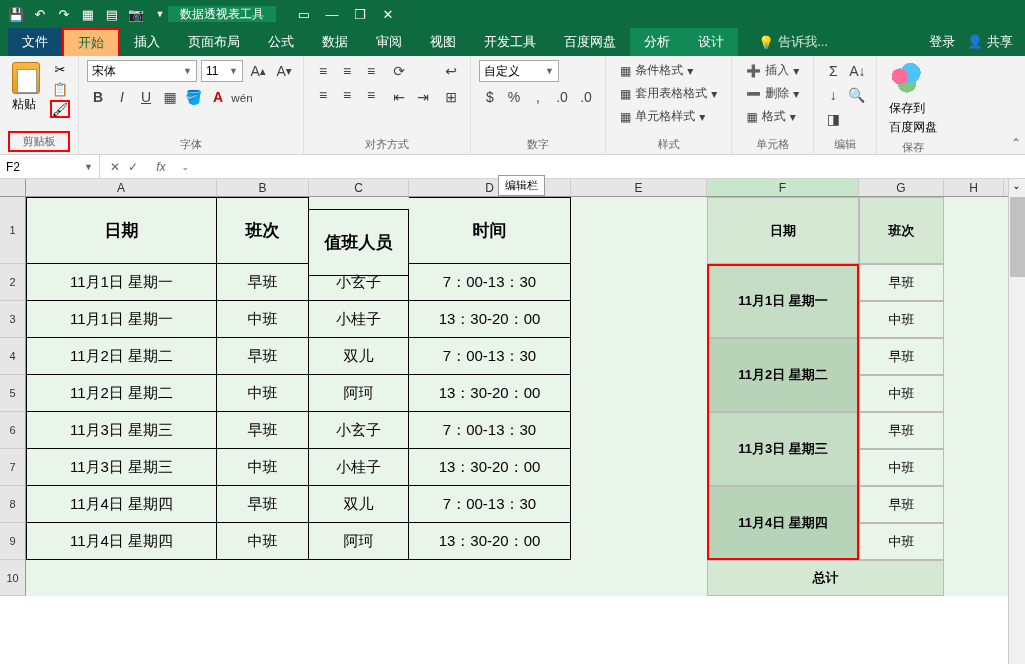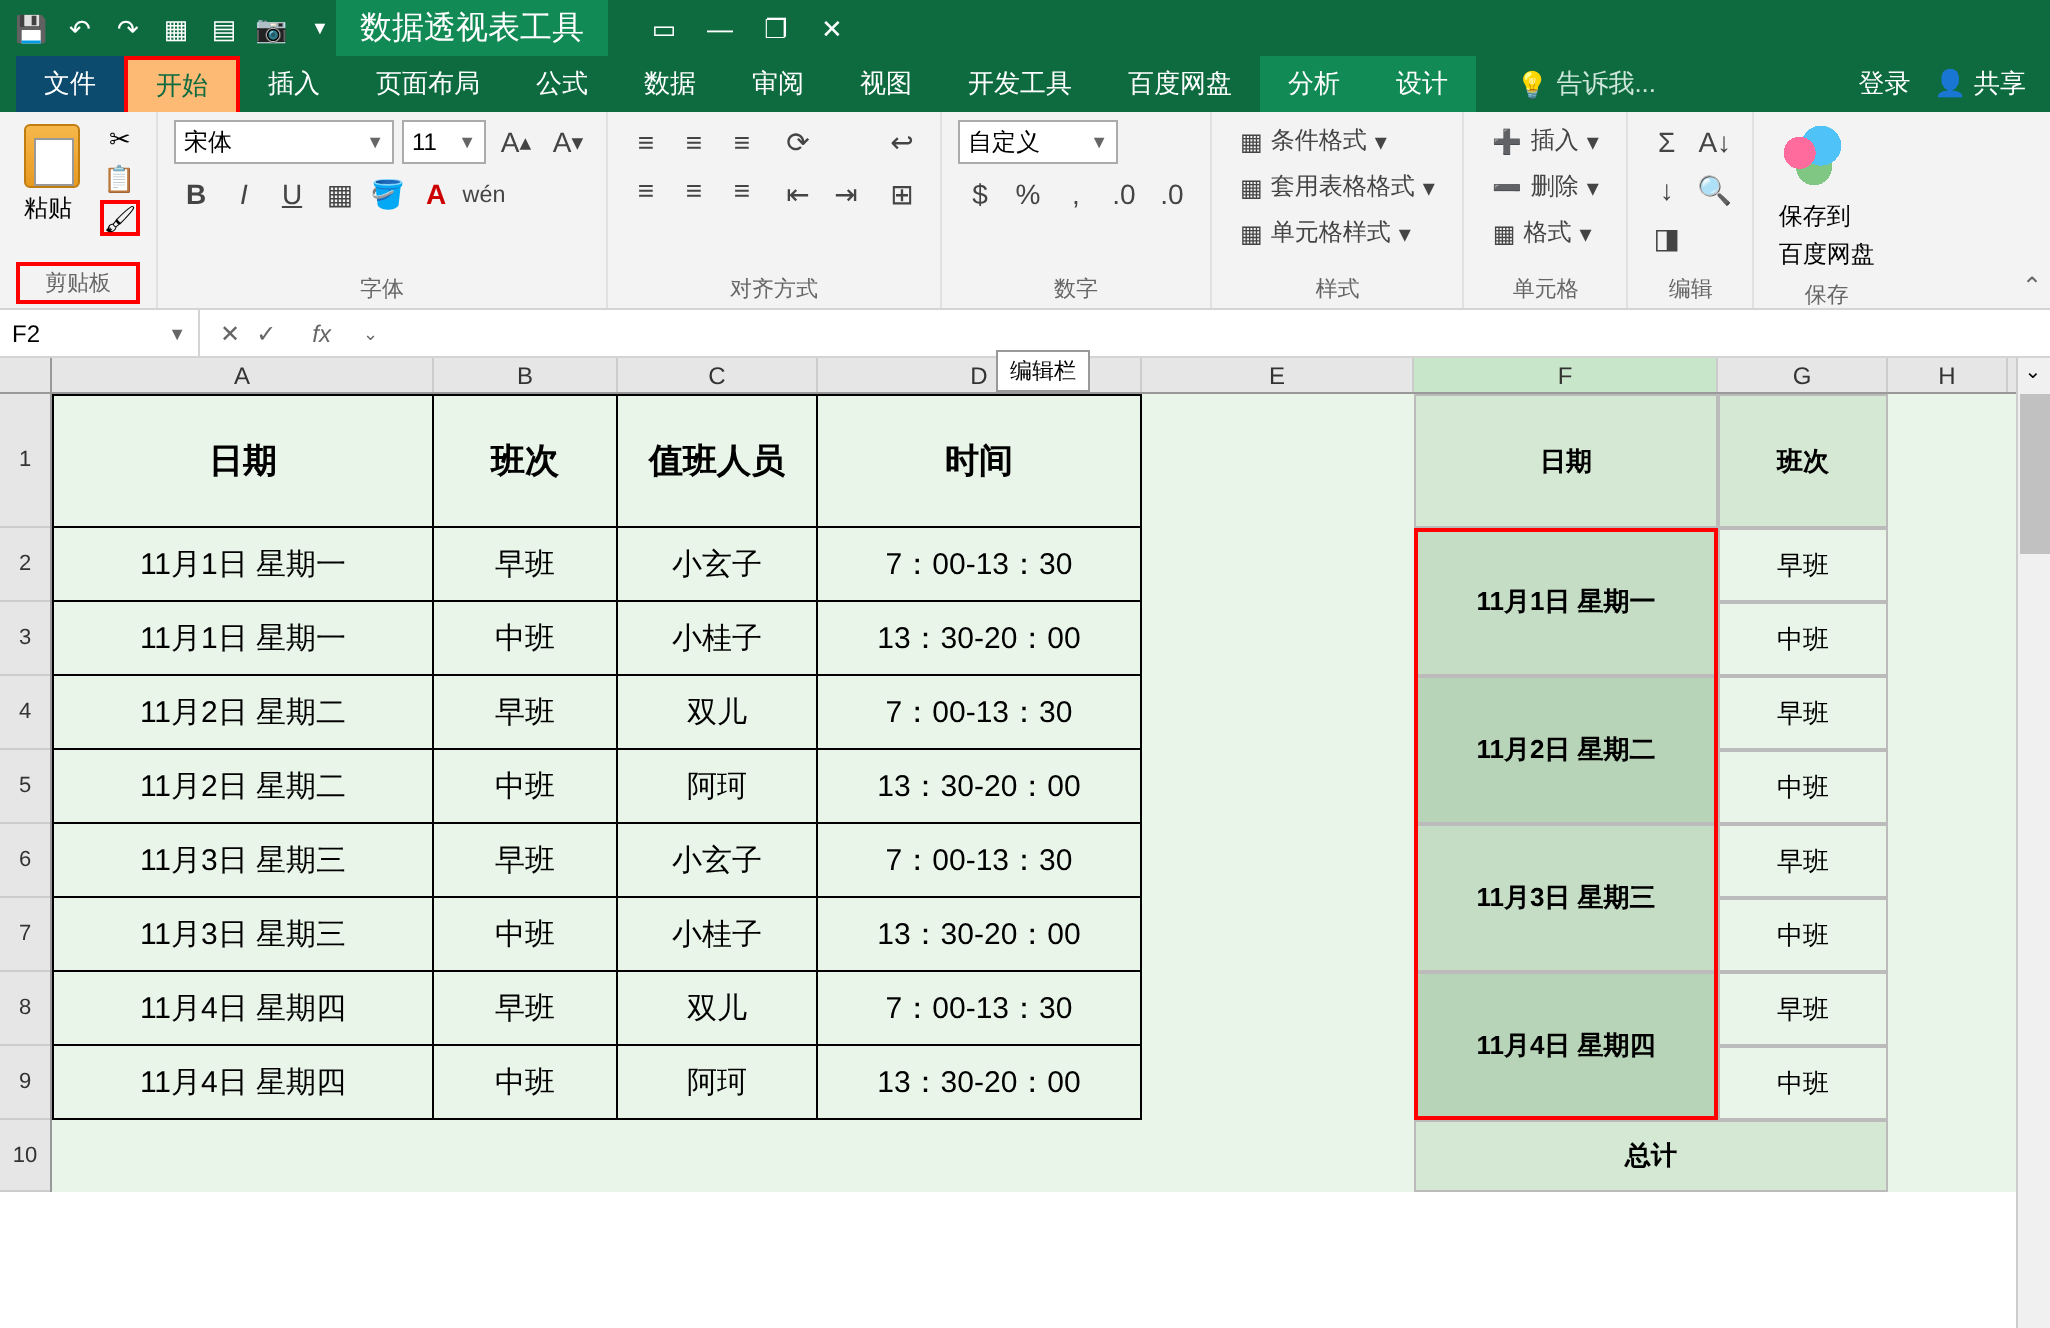--- a/index.html
+++ b/index.html
@@ -1,21 +1,21 @@
 <!DOCTYPE html>
 <html><head>
 <meta charset="utf-8">
 <style>
 *{box-sizing:border-box;margin:0;padding:0;font-family:"Microsoft YaHei",SimSun,sans-serif}
 body{background:#fff;width:1025px;height:664px;overflow:hidden;font-size:12px}
 .titlebar{background:#0d6b3f;height:28px;display:flex;align-items:center;color:#fff;padding:0 8px}
 .tb-left{display:flex;gap:8px;align-items:center}
 .tb-icon{width:16px;height:16px;display:flex;align-items:center;justify-content:center;cursor:pointer;font-size:13px}
 .tb-center{flex:1;text-align:center;font-size:13px}
-.tb-tool{background:#128a55;padding:0 12px;height:28px;display:flex;align-items:center;font-size:16px}
+.tb-tool{background:#128a55;padding:0 12px;height:16px;display:flex;align-items:center;font-size:12px}
 .tb-right{display:flex;gap:12px;align-items:center;margin-left:20px}
 .menubar{background:#0d6b3f;height:28px;display:flex;align-items:center;color:#fff;font-size:13px;padding-left:8px}
 .menu-item{padding:0 14px;height:28px;display:flex;align-items:center;cursor:pointer}
 .menu-item.active{background:#fdba74;color:#0d6b3f;border:2px solid red;border-bottom:none}
 .menu-item.file{background:#0c4a6e}
 .tell-me{margin-left:20px;color:#cfe8db;display:flex;align-items:center;gap:4px}
 .menu-right{margin-left:auto;display:flex;gap:12px;padding-right:12px}
 .ribbon{background:#f3f3f3;height:99px;border-bottom:1px solid #d4d4d4;display:flex;position:relative}
 .ribbon-group{border-right:1px solid #e1e1e1;padding:4px 8px 2px;display:flex;flex-direction:column;justify-content:space-between}
 .rg-content{display:flex;gap:6px;align-items:flex-start;flex:1}
@@ -308,21 +308,21 @@
       <div class="rh r6">6</div>
       <div class="rh r7">7</div>
       <div class="rh r8">8</div>
       <div class="rh r9">9</div>
       <div class="rh r10">10</div>
     </div>
     <div class="cells">
 
       <div class="cell hdr bt bl bb br" style="left:0;top:0;width:191px;height:67px">日期</div>
       <div class="cell hdr bt bb br" style="left:191px;top:0;width:92px;height:67px">班次</div>
-      <div class="cell hdr bt bb br" style="left:283px;top:0;width:100px;height:67px">值班人员</div>
+      <div class="cell hdr bt bb br" style="left:283px;top:12px;width:100px;height:67px">值班人员</div>
       <div class="cell hdr bt bb br" style="left:383px;top:0;width:162px;height:67px">时间</div>
 
       <div id="main-rows">
           <div class="cell bb br bl" style="left: 0px; top: 67px; width: 191px; height: 37px;">11月1日 星期一</div>
           <div class="cell bb br" style="left: 191px; top: 67px; width: 92px; height: 37px;">早班</div>
           <div class="cell bb br" style="left: 283px; top: 67px; width: 100px; height: 37px;">小玄子</div>
           <div class="cell bb br" style="left: 383px; top: 67px; width: 162px; height: 37px;">7：00-13：30</div>
           <div class="cell bb br bl" style="left: 0px; top: 104px; width: 191px; height: 37px;">11月1日 星期一</div>
           <div class="cell bb br" style="left: 191px; top: 104px; width: 92px; height: 37px;">中班</div>
           <div class="cell bb br" style="left: 283px; top: 104px; width: 100px; height: 37px;">小桂子</div>

